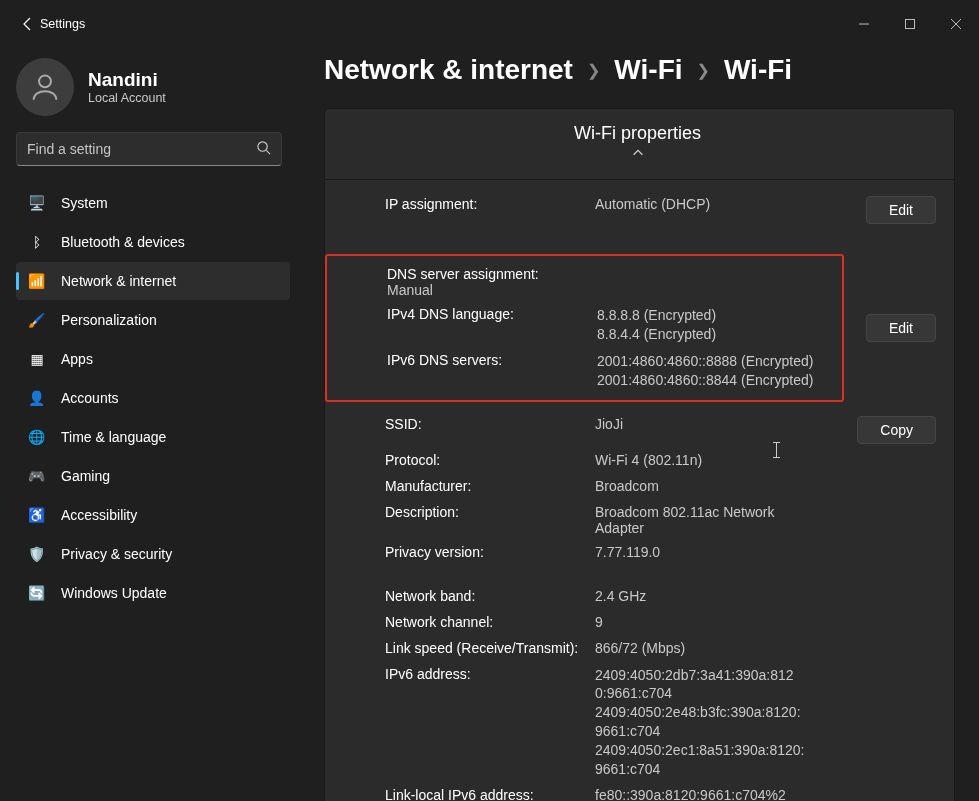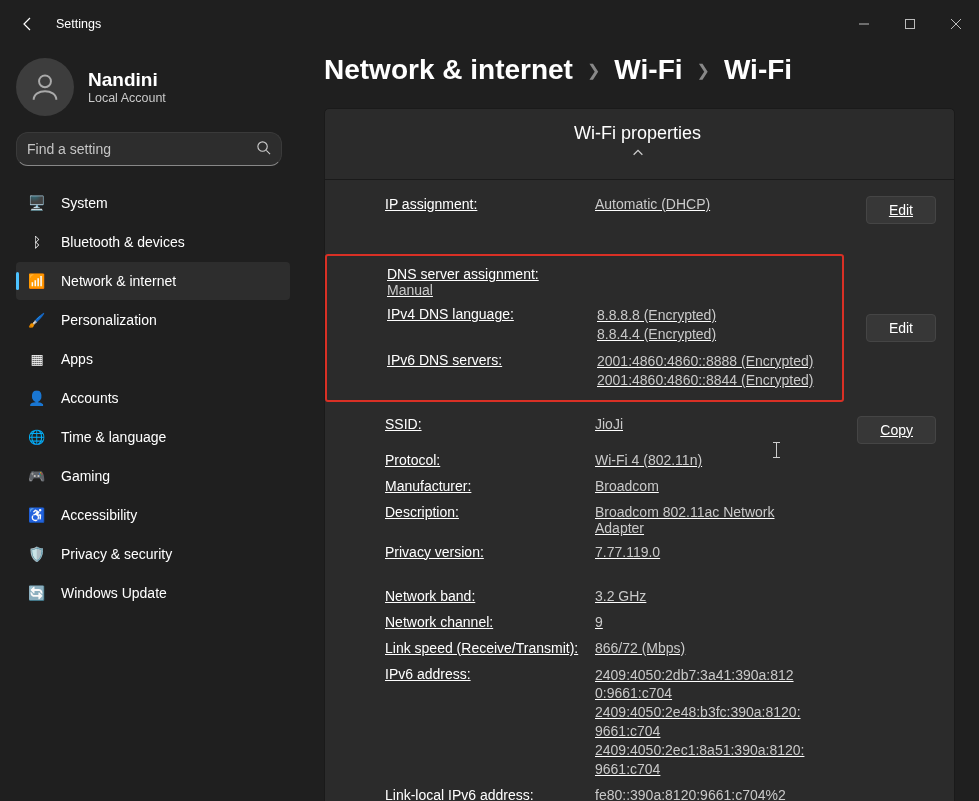--- a/index.html
+++ b/index.html
@@ -17,21 +17,20 @@
   display: flex;
   align-items: center;
   padding-left: 16px;
 }
 .back-btn {
   width: 24px; height: 24px;
   display: flex; align-items: center; justify-content: center;
   color: #fff;
 }
 .title-label {
-  margin-left: 16px;
   font-size: 12.5px;
   color: #fff;
 }
 .win-controls {
   margin-left: auto;
   display: flex;
 }
 .win-btn {
   width: 46px; height: 32px;
   display: flex; align-items: center; justify-content: center;
@@ -50,21 +49,21 @@
 }
 .user-text { margin-left: 14px; }
 .user-name { font-size: 19px; font-weight: 600; }
 .user-sub { font-size: 12.5px; color: #c9c9c9; }
 .search-wrap {
   margin: 6px 0 18px 0;
   height: 34px;
   background: #2d2d2d;
   border: 1px solid #3a3a3a;
   border-bottom: 1px solid #888;
-  border-radius: 12px;
+  border-radius: 4px;
   display: flex; align-items: center;
   padding: 0 10px;
   width: 266px;
   justify-content: center;
 }
 .search-input {
   flex: 1;
   background: transparent;
   border: none;
   outline: none;
@@ -128,21 +127,20 @@
 }
 .panel-body {
   border-top: 1px solid #1a1a1a;
   padding: 12px 18px 16px 60px;
 }
 .prop-row {
   display: flex;
   align-items: flex-start;
   padding: 4px 0;
   min-height: 26px;
-  text-decoration: underline;
 }
 .prop-label {
   width: 210px;
   flex-shrink: 0;
   color: #fff;
   font-size: 14px;
 }
 .prop-value {
   flex: 1;
   color: #c9c9c9;
@@ -373,21 +371,21 @@
         <div class="prop-row">
           <div class="prop-label">Privacy version:</div>
           <div class="prop-value">7.77.119.0</div>
           <div class="prop-btn-col"></div>
         </div>
 
         <div class="spacer"></div>
 
         <div class="prop-row">
           <div class="prop-label">Network band:</div>
-          <div class="prop-value">3.2 GHz</div>
+          <div class="prop-value">2.4 GHz</div>
           <div class="prop-btn-col"></div>
         </div>
         <div class="prop-row">
           <div class="prop-label">Network channel:</div>
           <div class="prop-value">9</div>
           <div class="prop-btn-col"></div>
         </div>
         <div class="prop-row">
           <div class="prop-label">Link speed (Receive/Transmit):</div>
           <div class="prop-value">866/72 (Mbps)</div>

